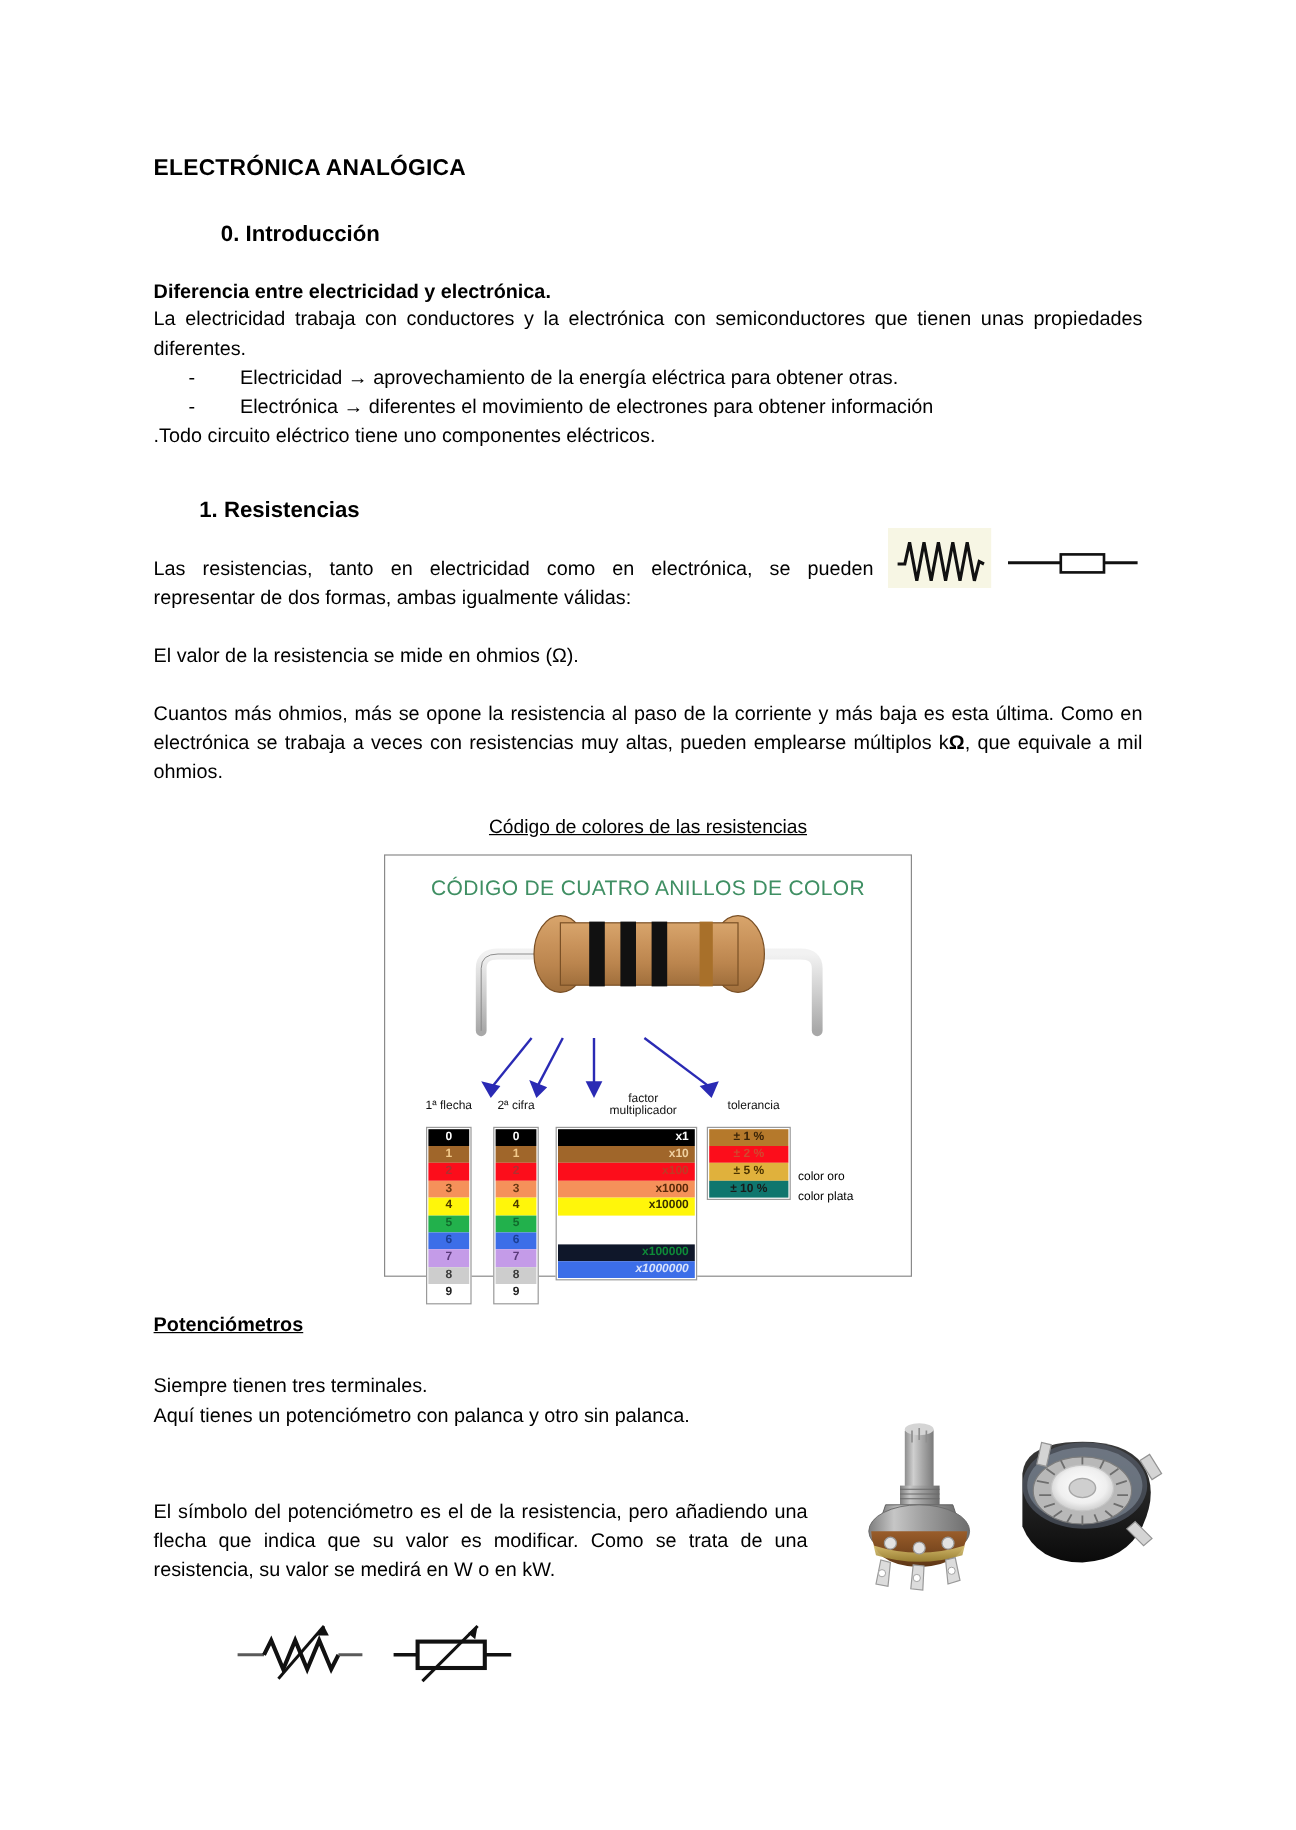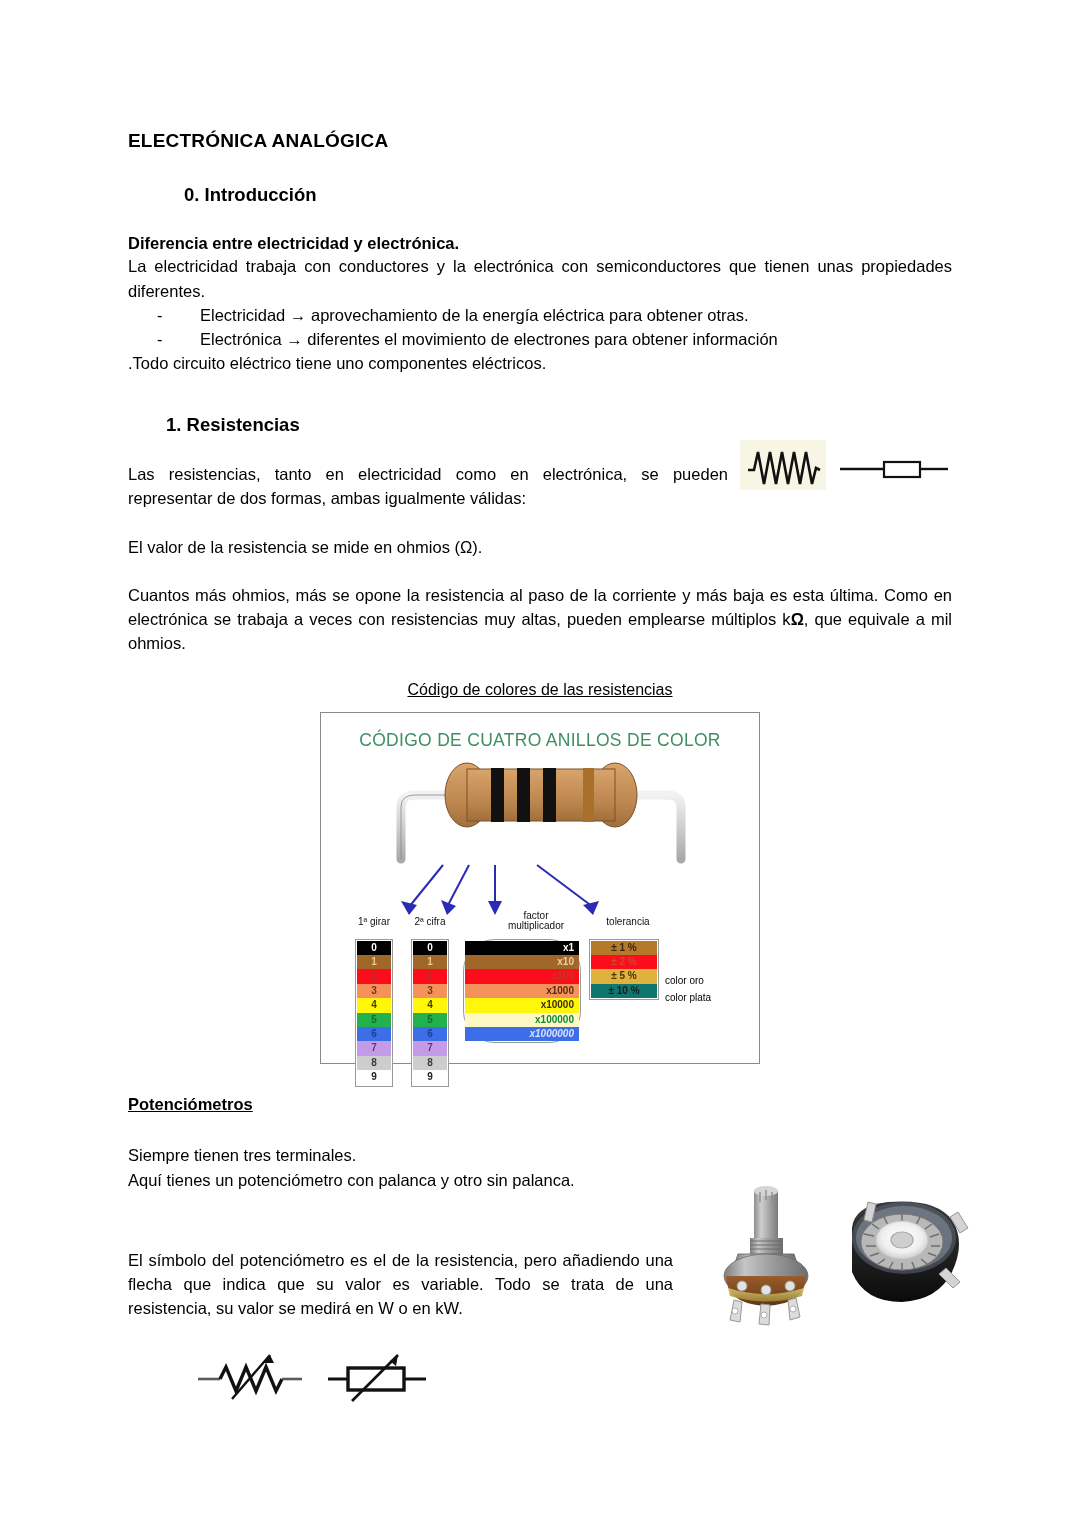--- a/index.html
+++ b/index.html
@@ -159,21 +159,21 @@
     background: #fff;
     padding: 1px;
   }
   .swatch {
     height: 14.4px;
     line-height: 14.4px;
     font-size: 10px;
     font-weight: bold;
     text-align: center;
   }
-  .mult-col { width: 118px; border-radius: 32px; }
+  .mult-col { width: 118px; }
   .mult-col .swatch {
     text-align: right;
     padding-right: 5px;
     font-size: 10px;
   }
   .tol-col { width: 70px; }
   .tol-col .swatch { text-align: center; }
   .tol-names {
     position: absolute;
     font-size: 10px;
@@ -301,21 +301,21 @@
         </g>
         <g fill="#2a2ab4">
           <path d="M58 52 L50 38 L66 42 Z"></path>
           <path d="M96 52 L90 37 L105 43 Z"></path>
           <path d="M144 52 L137 38 L151 38 Z"></path>
           <path d="M242 52 L232 42 L248 38 Z"></path>
         </g>
       </svg>
 
       <div class="col-labels">
-        <div class="col-label" style="left:22px; width:62px; top:4px;">1ª girar</div>
+        <div class="col-label" style="left:22px; width:62px; top:4px;">1ª flecha</div>
         <div class="col-label" style="left:78px; width:62px; top:4px;">2ª cifra</div>
         <div class="col-label" style="left:156px; width:118px; top:-2px;">
           <span>factor</span><br>
           <span>multiplicador</span>
         </div>
         <div class="col-label" style="left:262px; width:90px; top:4px;text-align:center;">tolerancia</div>
       </div>
 
       <div class="swatch-col" id="col-d1" style="left:34px; top:226px; width:38px;">
           <div class="swatch" style="background: rgb(0, 0, 0); color: rgb(255, 255, 255);">0</div>
@@ -342,21 +342,21 @@
           <div class="swatch" style="background: rgb(205, 205, 205); color: rgb(58, 58, 58);">8</div>
           <div class="swatch" style="background: rgb(255, 255, 255); color: rgb(34, 34, 34);">9</div>
         </div>
 
       <div class="swatch-col mult-col" id="col-mult" style="left:142px; top:226px;">
           <div class="swatch" style="background: rgb(0, 0, 0); color: rgb(255, 255, 255);">x1</div>
           <div class="swatch" style="background: rgb(160, 102, 42); color: rgb(239, 208, 160);">x10</div>
           <div class="swatch" style="background: rgb(252, 13, 27); color: rgb(192, 58, 36);">x100</div>
           <div class="swatch" style="background: rgb(245, 145, 90); color: rgb(90, 42, 10);">x1000</div>
           <div class="swatch" style="background: rgb(255, 246, 10); color: rgb(58, 48, 0);">x10000</div>
-          <div class="swatch" style="background: #fef9c3; color: rgb(14, 138, 56);">x100000</div>
+          <div class="swatch" style="background: #0f172a; color: rgb(14, 138, 56); margin-top: 24px;">x100000</div>
           <div class="swatch" style="background: rgb(60, 110, 232); color: rgb(216, 226, 251); font-style: italic;">x1000000</div>
         </div>
 
       <div class="swatch-col tol-col" id="col-tol" style="left:268px; top:226px;">
           <div class="swatch" style="background: rgb(181, 121, 43); color: rgb(58, 36, 8);">± 1 %</div>
           <div class="swatch" style="background: rgb(252, 13, 27); color: rgb(208, 74, 48);">± 2 %</div>
           <div class="swatch" style="background: rgb(224, 177, 60); color: rgb(74, 51, 0);">± 5 %</div>
           <div class="swatch" style="background: #0f766e; color: rgb(26, 26, 26);">± 10 %</div>
         </div>
 
@@ -375,21 +375,21 @@
 
 
     <div class="sp-28"></div>
 
     <p class="body nojust">Siempre tienen tres terminales.</p>
     <p class="body" style="width:565px;">Aquí tienes un potenciómetro con palanca y otro sin palanca.</p>
 
     <div class="sp-40"></div>
     <div class="sp-16"></div>
 
-    <p class="body" style="width:545px;">El símbolo del potenciómetro es el de la resistencia, pero añadiendo una flecha que indica que su valor es variable. Todo se trata de una resistencia, su valor se medirá en W o en kW.</p>
+    <p class="body" style="width:545px;">El símbolo del potenciómetro es el de la resistencia, pero añadiendo una flecha que indica que su valor es modificar. Como se trata de una resistencia, su valor se medirá en W o en kW.</p>
 
     
     <svg class="pot-symbols" viewBox="0 0 260 74">
 
       <g>
         <path d="M8 40 L30 40" stroke="#5a5a5a" stroke-width="2.6" fill="none"></path>
         <path d="M30 40 L36 28 L46 52 L56 28 L66 52 L76 28 L86 52 L92 40" stroke="#111" stroke-width="3.4" fill="none" stroke-linejoin="miter"></path>
         <path d="M92 40 L112 40" stroke="#5a5a5a" stroke-width="2.6" fill="none"></path>
         <path d="M42 60 L80 16" stroke="#111" stroke-width="2.4" fill="none"></path>
         <path d="M80 16 L73 24 L84 24 Z" fill="#111"></path>

